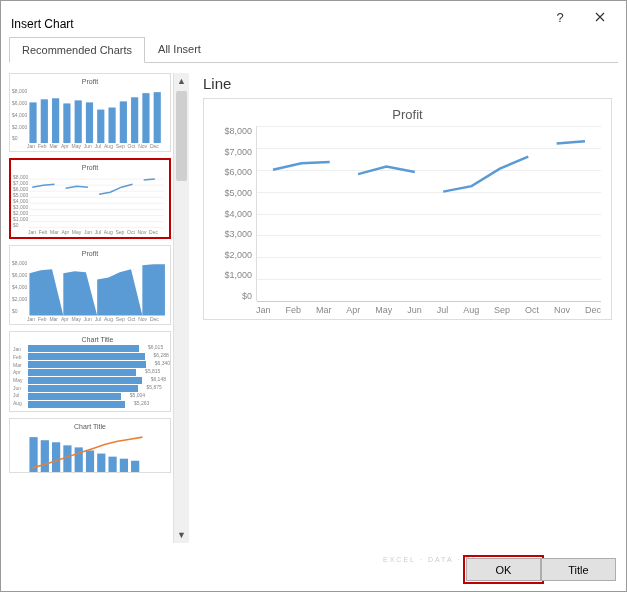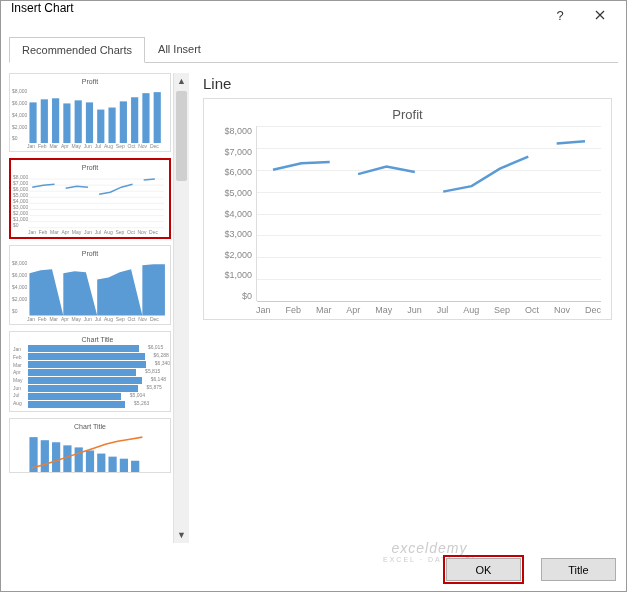--- a/index.html
+++ b/index.html
@@ -1,18 +1,18 @@
 <!DOCTYPE html>
 <html><head>
 <meta charset="utf-8">
 <style>
 * { box-sizing: border-box; margin: 0; padding: 0; font-family: "Segoe UI", sans-serif; }
 body { background: #fff; width: 627px; height: 592px; overflow: hidden; }
 .dialog { width: 627px; height: 592px; border: 1px solid #999; background: #fff; position: relative; }
-.titlebar { height: 30px; display: flex; align-items: flex-start; padding: 0 6px 0 10px; font-size: 12px; }
+.titlebar { height: 30px; display: flex; align-items: flex-end; padding: 0 6px 0 10px; font-size: 12px; }
 .titlebar .title { flex: 1; }
 .titlebar .btn { width: 40px; height: 28px; display: flex; align-items: center; justify-content: center; font-size: 13px; color: #333; }
 .tabs { display: flex; padding: 5px 8px 0 8px; font-size: 11px; }
 .tab { padding: 6px 12px; border: 1px solid transparent; border-bottom: none; color: #444; }
 .tab.active { border-color: #ccc; border-bottom: 1px solid #fff; background: #fff; position: relative; top: 1px; }
 .tabline { border-bottom: 1px solid #ccc; margin: 0 8px; }
 .body { display: flex; padding: 10px 8px 0 8px; height: 480px; }
 .thumbs-wrap { width: 180px; display: flex; }
 .thumbs { flex: 1; overflow: hidden; display: flex; flex-direction: column; gap: 6px; padding-right: 2px; }
 .scrollbar { width: 16px; background: #f0f0f0; position: relative; border-left: 1px solid #e0e0e0; }
@@ -27,21 +27,21 @@
 .preview { flex: 1; padding: 2px 6px 0 14px; }
 .pv-type { font-size: 15px; color: #333; margin-bottom: 6px; }
 .pv-chart { border: 1px solid #ddd; padding: 8px 10px 4px 10px; margin-bottom: 10px; }
 .pv-title { text-align: center; font-size: 13px; color: #595959; margin-bottom: 4px; }
 .pv-plot { position: relative; height: 175px; display: flex; }
 .pv-yaxis { width: 42px; display: flex; flex-direction: column; justify-content: space-between; text-align: right; font-size: 9px; color: #888; padding-right: 4px; }
 .pv-area { flex: 1; position: relative; border-left: 1px solid #ddd; }
 .pv-grid { position: absolute; left: 0; right: 0; height: 0; border-top: 1px solid #eee; }
 .pv-xaxis { display: flex; justify-content: space-between; font-size: 9px; color: #888; padding: 4px 0 0 42px; }
 .pv-desc { font-size: 11px; color: #333; line-height: 1.35; }
-.footer { position: absolute; right: 10px; bottom: 10px; display: flex; gap: 20px; }
+.footer { position: absolute; right: 10px; bottom: 10px; display: flex; gap: 0; }
 .fbtn { min-width: 75px; height: 23px; font-size: 11px; background: #e1e1e1; border: 1px solid #adadad; display: flex; align-items: center; justify-content: center; }
 .fbtn.ok { outline: 2px solid #c00000; outline-offset: 1px; }
 .watermark { position: absolute; right: 150px; bottom: 28px; text-align: center; font-size: 14px; color: #ccc; letter-spacing: 1px; font-style: italic; pointer-events: none; }
 .watermark .sub { font-size: 7px; letter-spacing: 2px; font-style: normal; }
 .hbar { height: 7px; background: #5b9bd5; margin: 1px 0; }
 </style>
 </head>
 <body>
 
 <div class="dialog">
@@ -295,21 +295,20 @@
             <span>Sep</span>
             <span>Oct</span>
             <span>Nov</span>
             <span>Dec</span>
         </div>
       </div>
     </div>
   </div>
 
   <div class="watermark">
-    <div>exceldemy</div>
     <div class="sub">EXCEL · DATA · BI</div>
   </div>
 
   <div class="footer">
     <div class="fbtn ok">OK</div>
     <div class="fbtn">Title</div>
   </div>
 </div>
 
 </body></html>

